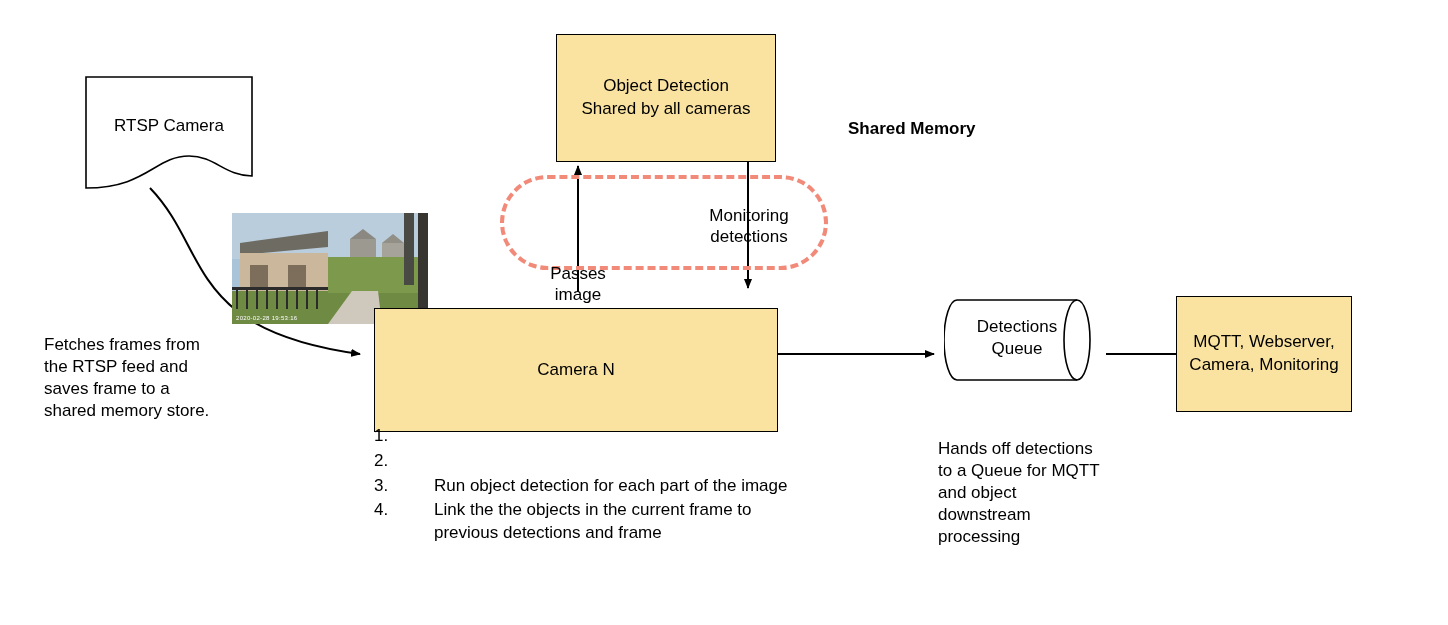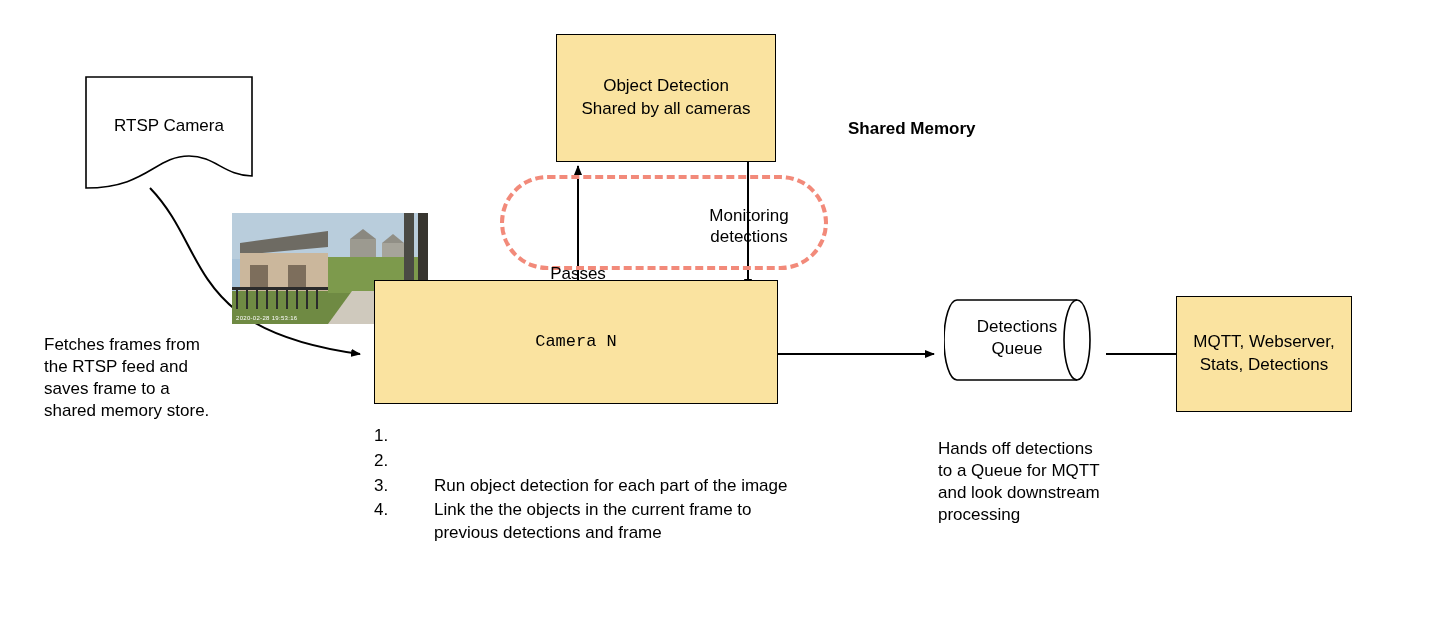--- a/index.html
+++ b/index.html
@@ -229,21 +229,21 @@
         <rect x="74" y="74" width="2" height="22"></rect>
         <rect x="84" y="74" width="2" height="22"></rect>
       </g>
 
       <rect x="172" y="0" width="10" height="72" fill="#4a4a44"></rect>
       <rect x="186" y="0" width="10" height="111" fill="#37352f"></rect>
     </svg>
     <div class="stamp">2020-02-28 19:53:16</div>
   </div>
 
-  <div class="node box" style="left:374px; top:280px; width:404px; height:124px;font-family:Liberation Mono, monospace;">
+  <div class="node box" style="left:374px; top:308px; width:404px; height:124px;">
     <div class="line1">Camera N</div>
   </div>
 
   <div class="note" style="left:44px; top:334px; width:178px;">Fetches frames from the RTSP feed and saves frame to a shared memory store.</div>
 
   <div class="steps">
     <div class="step">
       <div class="step-num">1.</div>
     </div>
     <div class="step">
@@ -263,20 +263,20 @@
     <svg width="160" height="104" viewBox="0 0 160 104">
       <path d="M13,12 L133,12 A13,40 0 0 1 133,92 L13,92 A13,40 0 0 1 13,12 Z" fill="#ffffff" stroke="#000000" stroke-width="1.6"></path>
       <path d="M133,12 A13,40 0 0 0 133,92" fill="none" stroke="#000000" stroke-width="1.6"></path>
     </svg>
     <div class="cyl-label">
       <div>Detections</div>
       <div>Queue</div>
     </div>
   </div>
 
-  <div class="note" style="left:938px; top:438px; width:170px;">Hands off detections to a Queue for MQTT and look downstream processing</div>
+  <div class="note" style="left:938px; top:438px; width:170px;">Hands off detections to a Queue for MQTT and object downstream processing</div>
 
   <div class="node box" style="left:1176px; top:296px; width:176px; height:116px;">
     <div class="line1">MQTT, Webserver,</div>
-    <div class="line1">Stats, Detections</div>
+    <div class="line1">Camera, Monitoring</div>
   </div>
 
 </div>
 
 </body></html>

